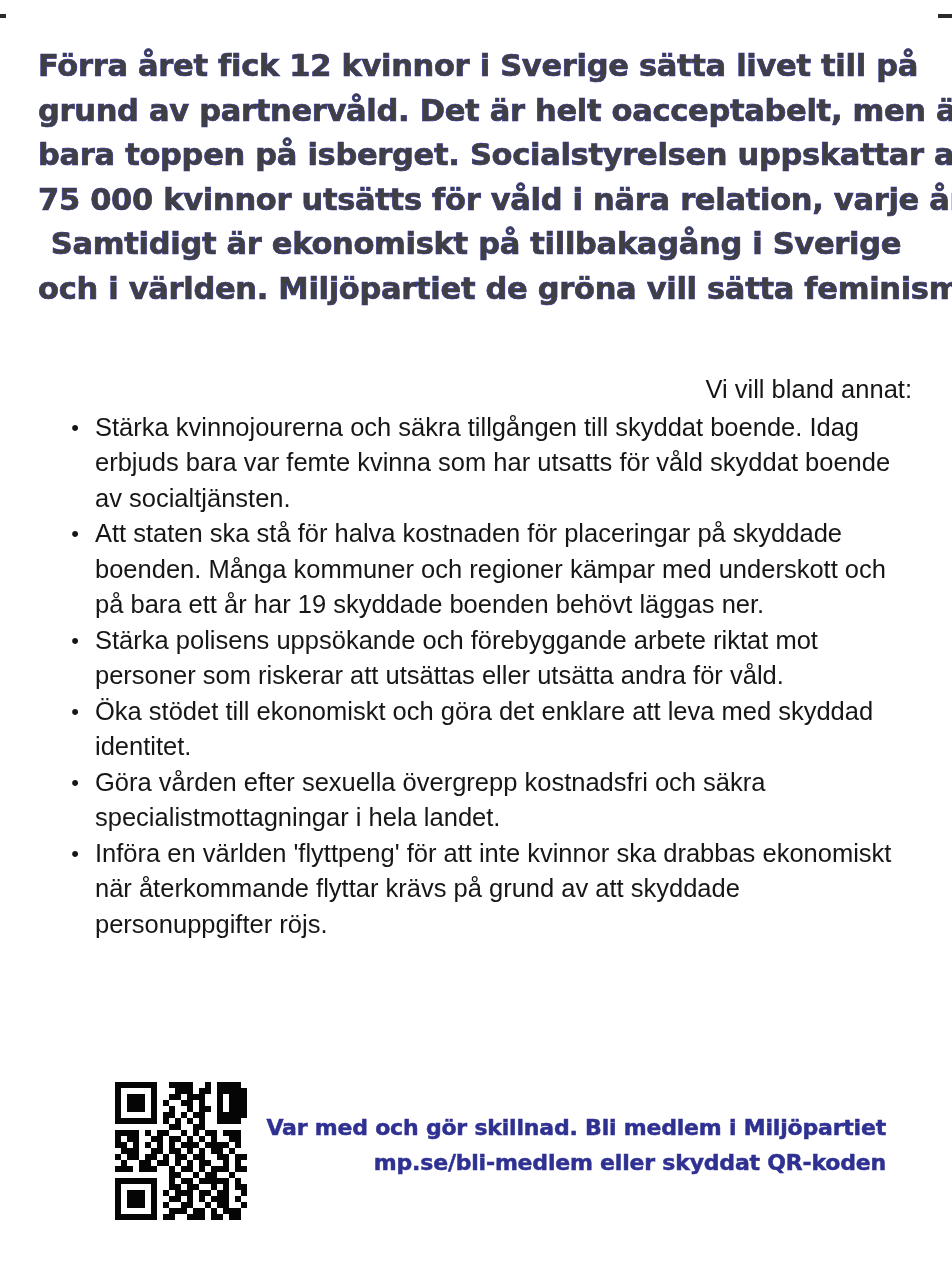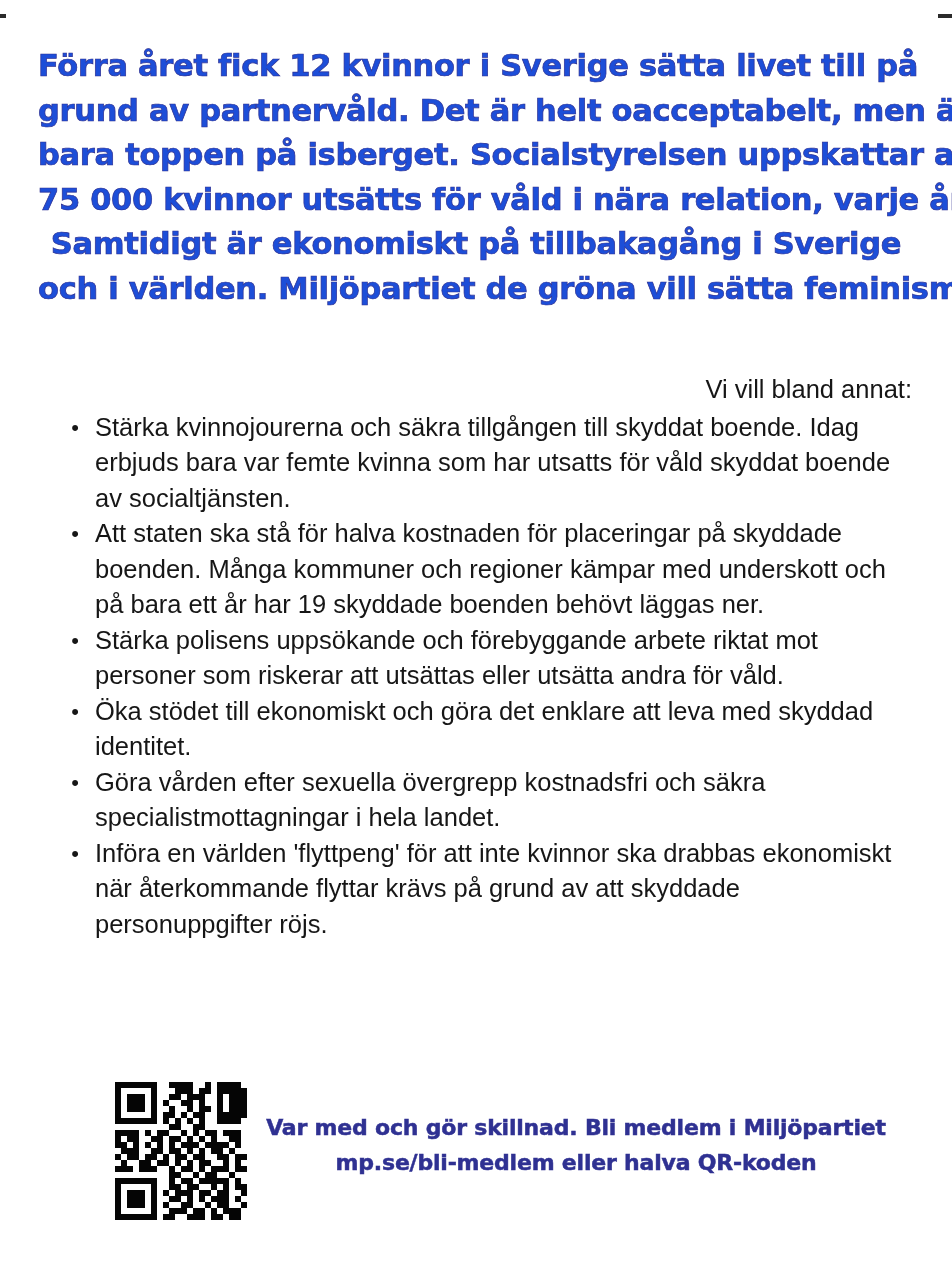--- a/index.html
+++ b/index.html
@@ -27,21 +27,21 @@
   .crop-mark.left  { left: 0px;  top: 14px; width: 6px; }
   .crop-mark.right { left: 938px; top: 14px; width: 14px; }
 
   
   .headline {
     position: absolute;
     left: 38px;
     top: 44px;
     width: 876px;
     text-align: center;
-    color: #1d4ed8;
+    color: #404040;
     font-family: "DejaVu Sans", "Liberation Sans", sans-serif;
     font-weight: 700;
     font-size: 30.5px;
     line-height: 44.5px;
     letter-spacing: -0.3px;
     -webkit-text-stroke: 0.7px #2f3192;
   }
   .headline .hl-line {
     display: block;
     white-space: nowrap;
@@ -103,21 +103,21 @@
     height: 150px;
     background: #ffffff;
   }
   .qr-wrap svg { display: block; }
 
   .claim {
     position: absolute;
     left: 266px;
     top: 48px;
     width: 620px;
-    text-align: center;
+    text-align: right;
     color: #2f3192;
     font-family: "DejaVu Sans", "Liberation Sans", sans-serif;
     font-weight: 700;
     font-size: 22px;
     line-height: 35px;
     letter-spacing: -0.2px;
     -webkit-text-stroke: 0.5px #2f3192;
   }
   .claim .cl-line { display: block; white-space: nowrap; }
 </style>
@@ -359,16 +359,16 @@
         <rect x="23" y="3" width="1" height="5" fill="#050505"></rect>
         <rect x="21" y="4" width="2" height="3" fill="#050505"></rect>
         <rect x="3" y="19" width="5" height="5" fill="#ffffff"></rect>
         <rect x="4" y="20" width="3" height="3" fill="#050505"></rect>
       </g>
     </svg>
   </div>
 
   <div class="claim">
     <span class="cl-line">Var med och gör skillnad. Bli medlem i Miljöpartiet</span>
-    <span class="cl-line">mp.se/bli-medlem eller halva QR-koden</span>
+    <span class="cl-line">mp.se/bli-medlem eller skyddat QR-koden</span>
   </div>
 
 </div>
 
 </body></html>

